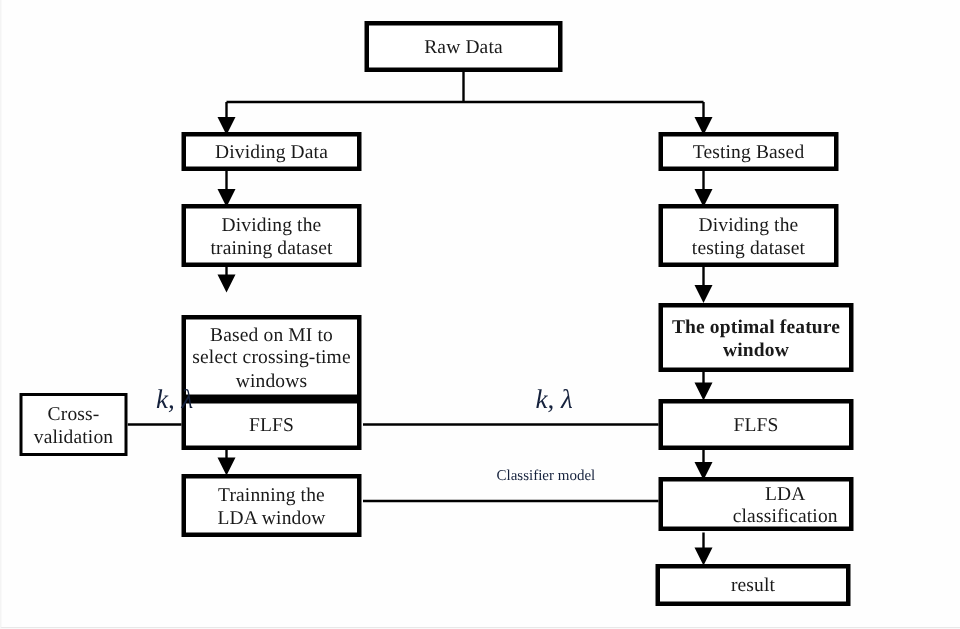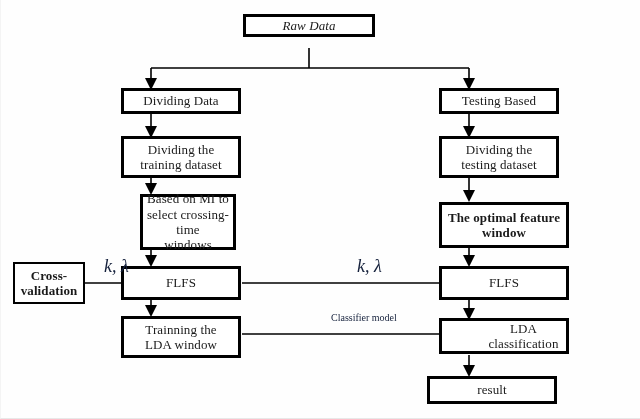--- a/index.html
+++ b/index.html
@@ -27,21 +27,21 @@
     align-items: center;
     justify-content: center;
     text-align: center;
     color: #1a1a1a;
     font-size: 13px;
     line-height: 1.18;
     letter-spacing: 0.1px;
     white-space: pre-line;
     z-index: 3;
   }
-  .node.thin { border-width: 2.5px; font-weight: bold; }
+  .node.thin { border-width: 2.5px; }
   .edge-label {
     position: absolute;
     color: #15213c;
     font-size: 10px;
     white-space: nowrap;
     z-index: 4;
   }
   .edge-label.math {
     font-style: italic;
     font-size: 18px;
@@ -105,52 +105,52 @@
     <line x1="84" y1="283" x2="128" y2="283"></line>
     <polygon points="126,277 126,289 140,283"></polygon>
 
     <line x1="241" y1="283" x2="446" y2="283"></line>
     <polygon points="444,277 444,289 458,283"></polygon>
 
     <line x1="241" y1="334" x2="446" y2="334"></line>
     <polygon points="444,328 444,340 458,334"></polygon>
   </svg>
 
-  <div class="node" style="left:242px; top:14px; width:132px; height:23px;font-style:italic;">Raw Data</div>
+  <div class="node" style="left:242px; top:14px; width:132px; height:34px;">Raw Data</div>
 
   <div class="node" style="left:120px; top:88px; width:120px; height:26px;">Dividing Data</div>
 
   <div class="node" style="left:438px; top:88px; width:120px; height:26px;">Testing Based</div>
 
   <div class="node" style="left:120px; top:136px; width:120px; height:42px;">Dividing the
 training dataset</div>
 
   <div class="node" style="left:438px; top:136px; width:120px; height:42px;">Dividing the
 testing dataset</div>
 
-  <div class="node" style="left:120px; top:194px; width:96px; height:56px;margin-left:19px;">Based on MI to
+  <div class="node" style="left:120px; top:210px; width:120px; height:56px;">Based on MI to
 select crossing-time
 windows</div>
 
   <div class="node" style="left:438px; top:202px; width:130px; height:46px;font-weight:bold;">The optimal feature
 window</div>
 
   <div class="node thin" style="left:12px; top:262px; width:72px; height:42px;">Cross-
 validation</div>
 
   <div class="node" style="left:120px; top:266px; width:120px; height:34px;">FLFS</div>
 
   <div class="node" style="left:438px; top:266px; width:130px; height:34px;">FLFS</div>
 
   <div class="node" style="left:120px; top:316px; width:120px; height:42px;">Trainning the
 LDA window</div>
 
   <div class="node" style="left:438px; top:318px; width:130px; height:36px;padding-left:39px;">LDA classification</div>
 
-  <div class="node" style="left:426px; top:376px; width:130px; height:28px;">result</div>
+  <div class="node" style="left:436px; top:376px; width:130px; height:28px;">result</div>
 
   <div class="edge-label math" style="left:103px; top:256px;">k, λ</div>
 
   <div class="edge-label math" style="left:356px; top:256px;">k, λ</div>
 
   <div class="edge-label" style="left:330px; top:312px;">Classifier model</div>
 
 </div>
 
 </body></html>

